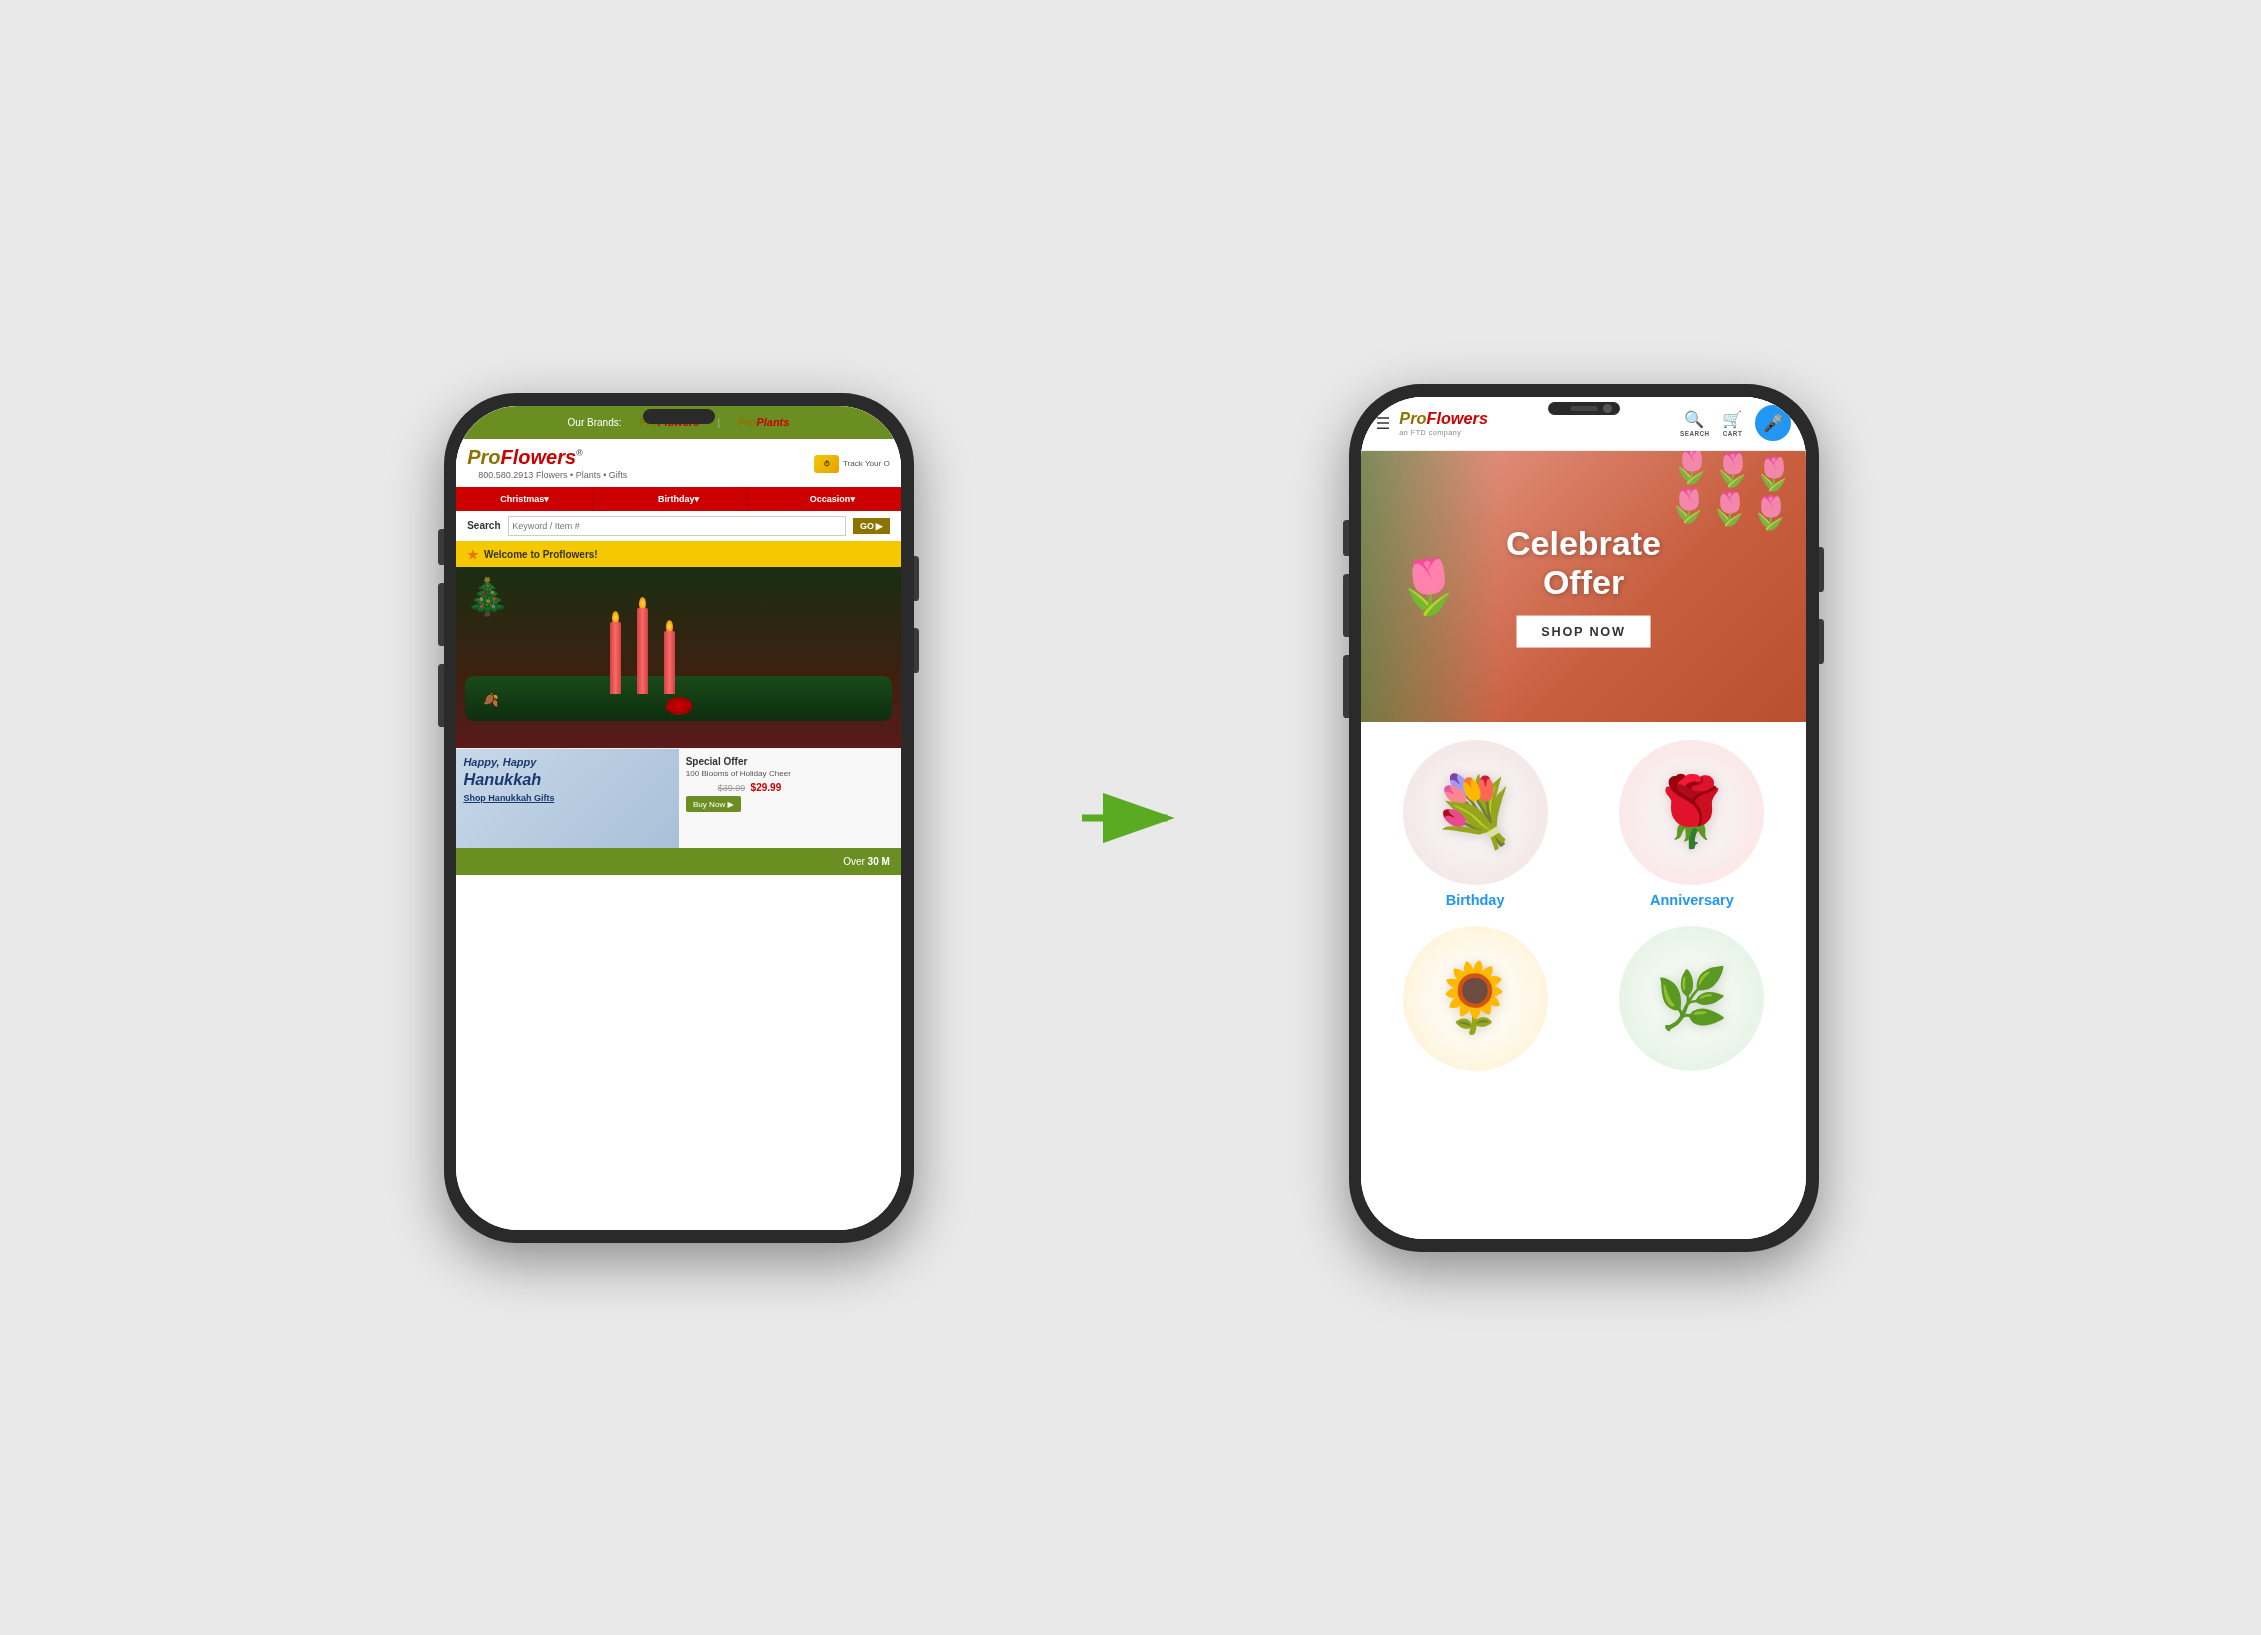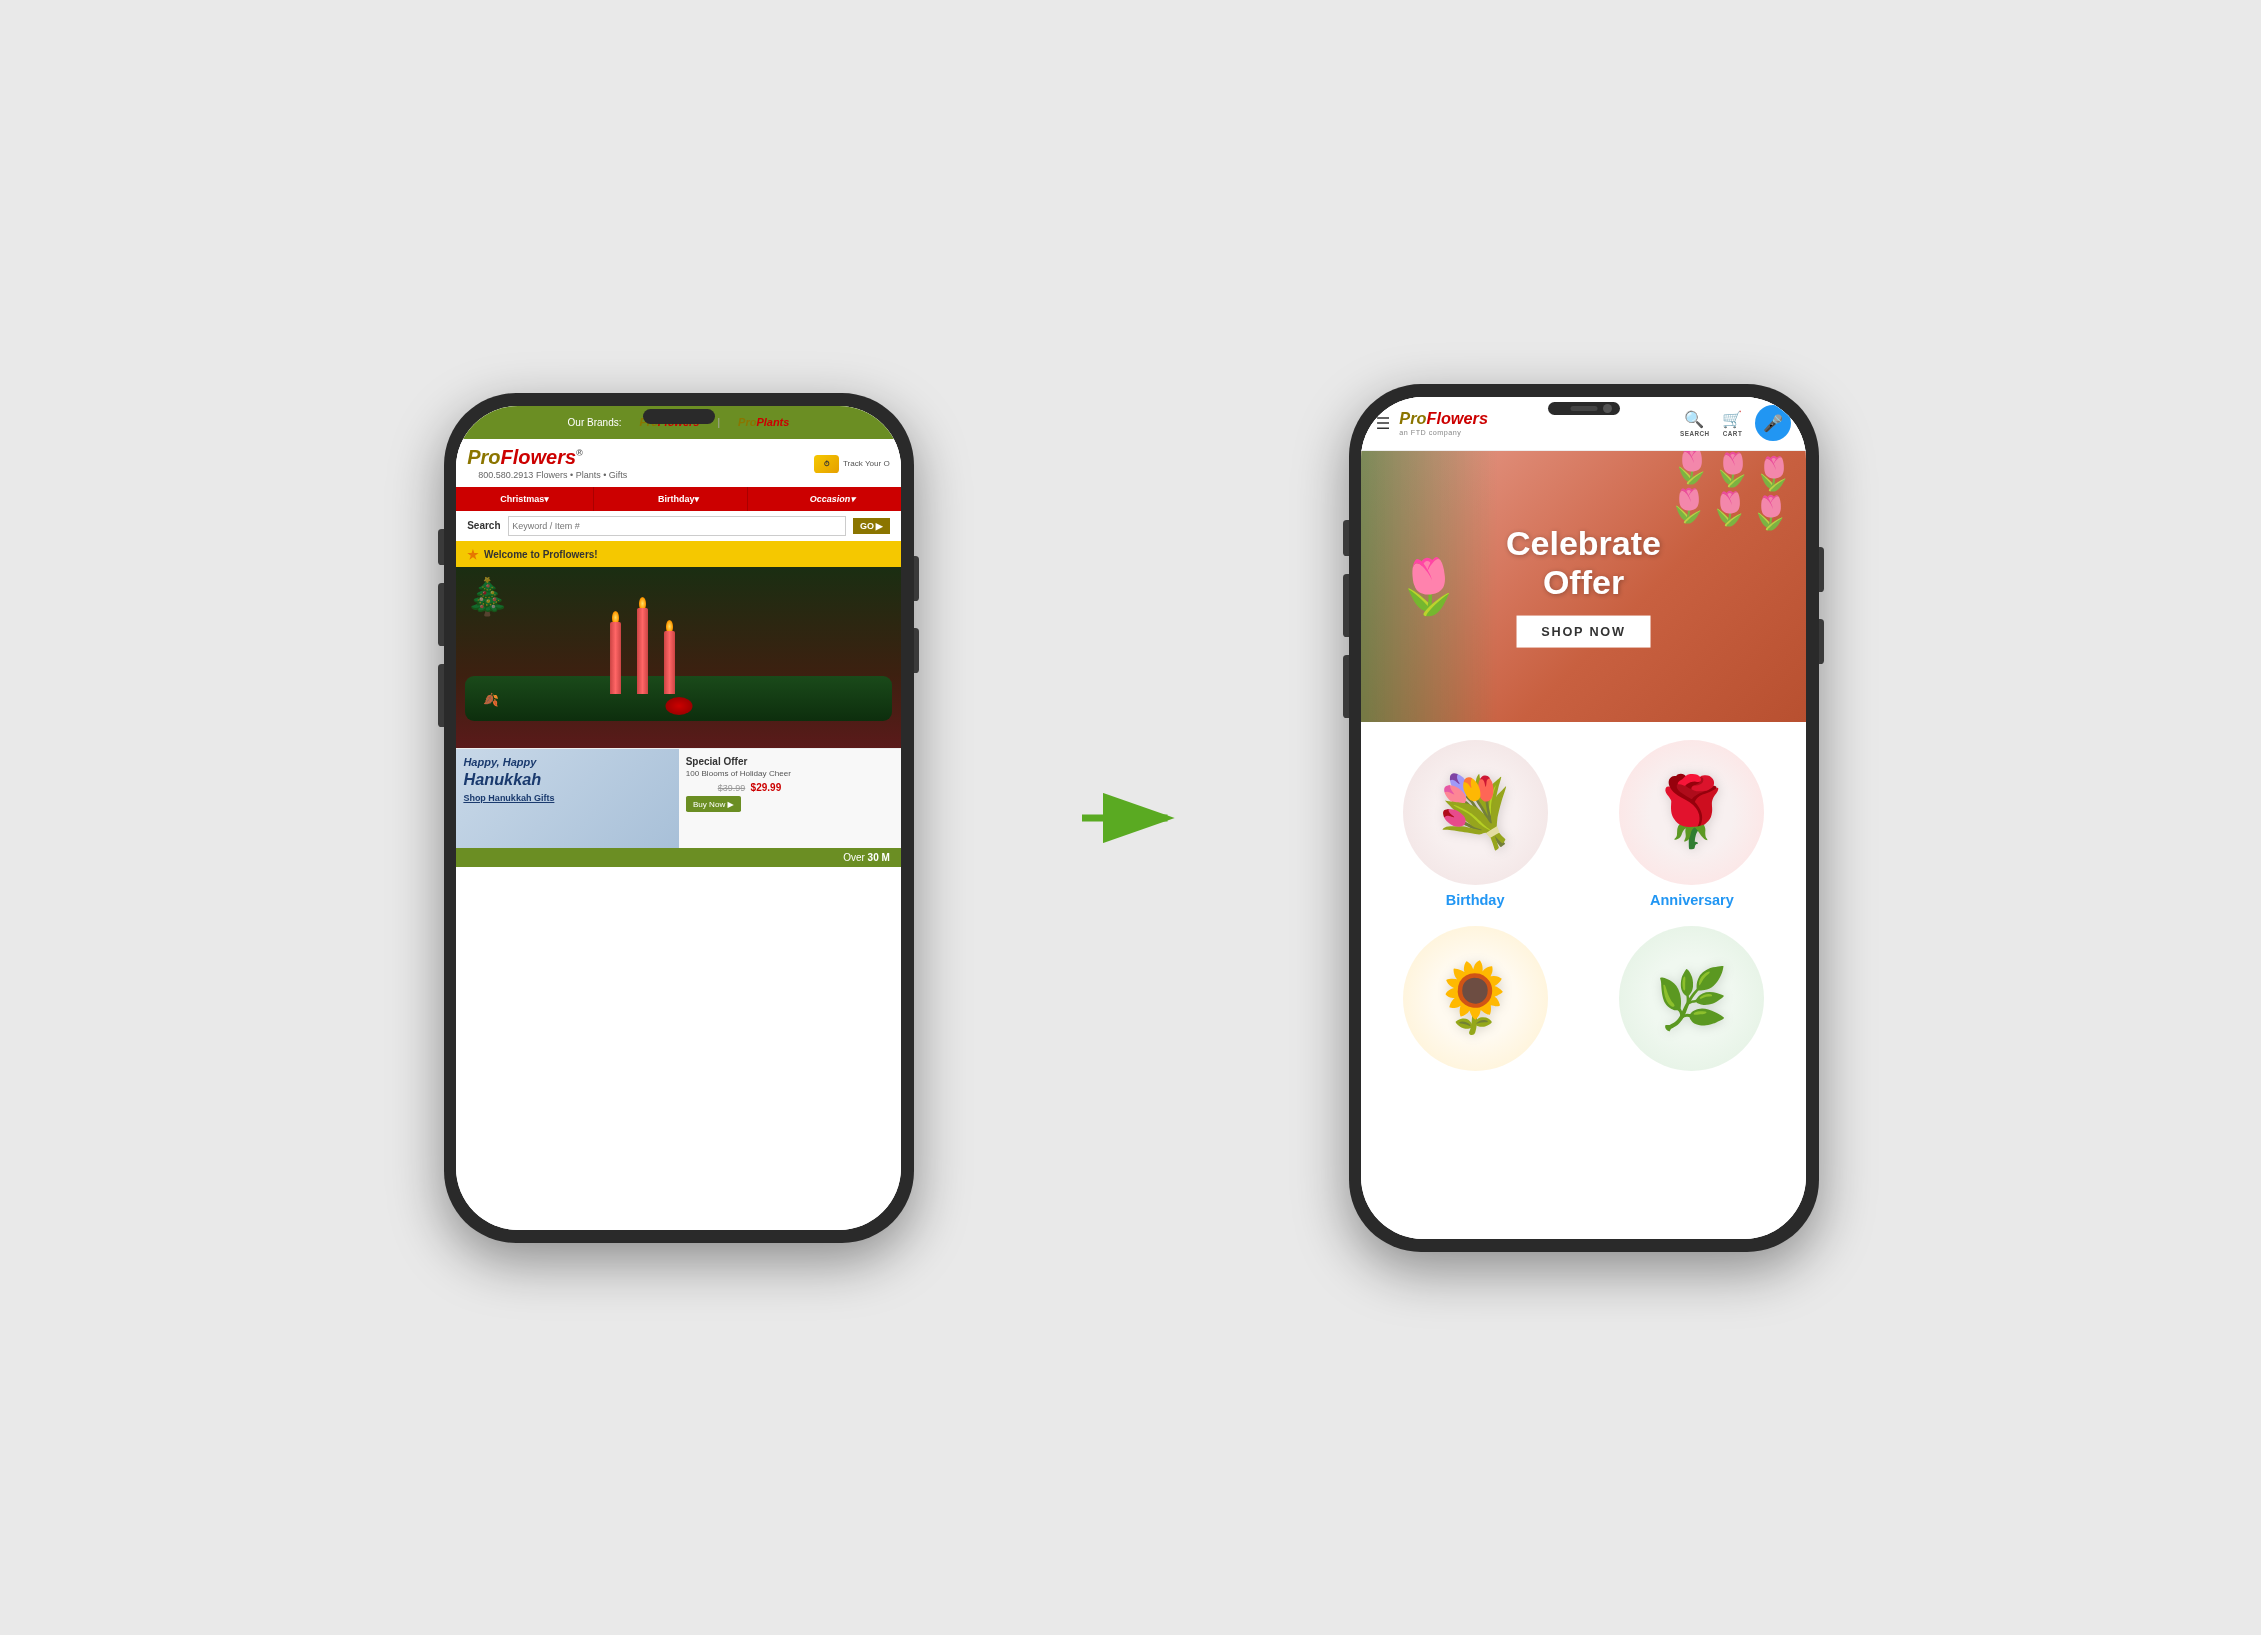--- a/index.html
+++ b/index.html
@@ -147,21 +147,21 @@
       flex: 1;
       background: #cc0000;
       color: #fff;
       font-size: 9px;
       display: flex;
       align-items: center;
       justify-content: center;
       border-right: 0.9px solid #aa0000;
       font-weight: bold;
     }
-    .left-nav-item:last-child { border-right: none; font-style: italic; }
+    .left-nav-item:last-child { border-right: none; }
     .left-search {
       display: flex;
       align-items: center;
       padding: 5.4px 11px;
       gap: 7.2px;
     }
     .left-search-label { font-size: 10px; font-weight: bold; color: #333; }
     .left-search-input {
       flex: 1;
       height: 20px;
@@ -298,21 +298,21 @@
       background: #6b8e23;
       color: #fff;
       font-size: 8.1px;
       padding: 2.7px 7.2px;
       margin-top: 3.6px;
       display: inline-block;
       border-radius: 1.8px;
     }
     .left-footer {
       background: #6b8e23;
-      height: 19px;
+      height: 27px;
       display: flex;
       align-items: center;
       justify-content: flex-end;
       padding-right: 11px;
       font-size: 10px;
       color: #fff;
     }
     .left-footer strong { color: #fff; }
     .track-order {
       font-size: 8.1px;

